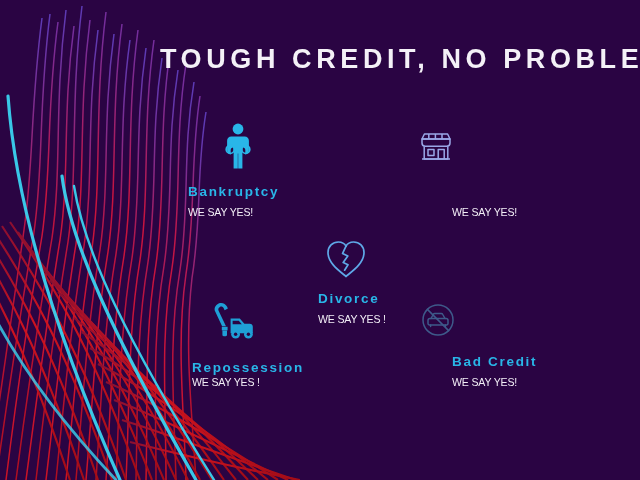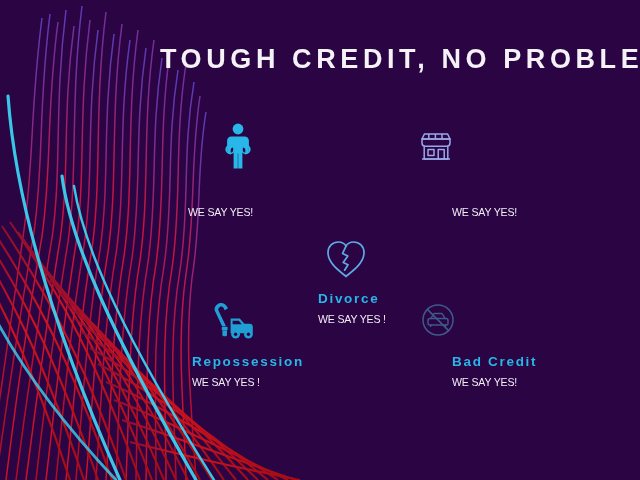--- a/index.html
+++ b/index.html
@@ -83,21 +83,21 @@
   #feat-newcredit    .f-label   { left:0px;   top:62px; }
   #feat-newcredit    .f-sub     { left:0px;   top:84px; }
 
   #feat-divorce      { left:318px; top:235px; width:160px; height:110px;text-align:right; }
   #feat-divorce      .icon-wrap { left:4px;  top:0; }
   #feat-divorce      .f-label   { left:0px;  top:56px; }
   #feat-divorce      .f-sub     { left:0px;  top:78px; }
 
   #feat-repossession { left:192px; top:296px; width:200px; height:110px; }
   #feat-repossession .icon-wrap { left:18px; top:0; }
-  #feat-repossession .f-label   { left:0px;  top:58px; }
+  #feat-repossession .f-label   { left:0px;  top:64px; }
   #feat-repossession .f-sub     { left:0px;  top:80px; }
 
   #feat-badcredit    { left:452px; top:296px; width:180px; height:110px;text-decoration:underline; }
   #feat-badcredit    .icon-wrap { left:-38px; top:0; }
   #feat-badcredit    .f-label   { left:0px;   top:58px; }
   #feat-badcredit    .f-sub     { left:0px;   top:80px; }
 </style>
 </head>
 <body>
 
@@ -187,20 +187,21 @@
 
   <div class="feature" id="feat-bankruptcy">
     <div class="icon-wrap">
       <svg width="34" height="46" viewBox="0 0 34 46">
         <circle cx="17" cy="6" r="5.4" fill="#29b6e8"></circle>
         <path d="M10.4 13.5h13.2c2.6 0 4.3 1.8 4.3 4.2v9.6c0 2.4-1.5 4-3.6 4.2v-4.4c0-1.6-1-2.6-2.4-2.6h-.5v20.9h-4.2V30.5h-.4V45.4h-4.2V24.5h-.5c-1.4 0-2.4 1-2.4 2.6v4.4c-2.1-.2-3.6-1.8-3.6-4.2v-9.6c0-2.4 1.7-4.2 4.3-4.2z" fill="#29b6e8"></path>
         <circle cx="9.2" cy="26.4" r="4" fill="none" stroke="#29b6e8" stroke-width="1.7"></circle>
         <circle cx="24.8" cy="26.4" r="4" fill="none" stroke="#29b6e8" stroke-width="1.7"></circle>
       </svg>
     </div>
+    <div class="f-label">Bankruptcy</div>
     <div class="f-sub">WE SAY YES!</div>
   </div>
 
   <div class="feature" id="feat-newcredit">
     <div class="icon-wrap">
       <svg width="38" height="38" viewBox="0 0 38 38">
         <g fill="none" stroke="#9aa8e8" stroke-width="1.5" stroke-linejoin="round">
           <path d="M5 12h28v4a3.2 3.2 0 0 1-3.2 3.2H8.2A3.2 3.2 0 0 1 5 16z"></path>
           <path d="M7.4 7h23.2l2.4 5H5z"></path>
           <path d="M7.2 19.4V32h23.6V19.4"></path>

